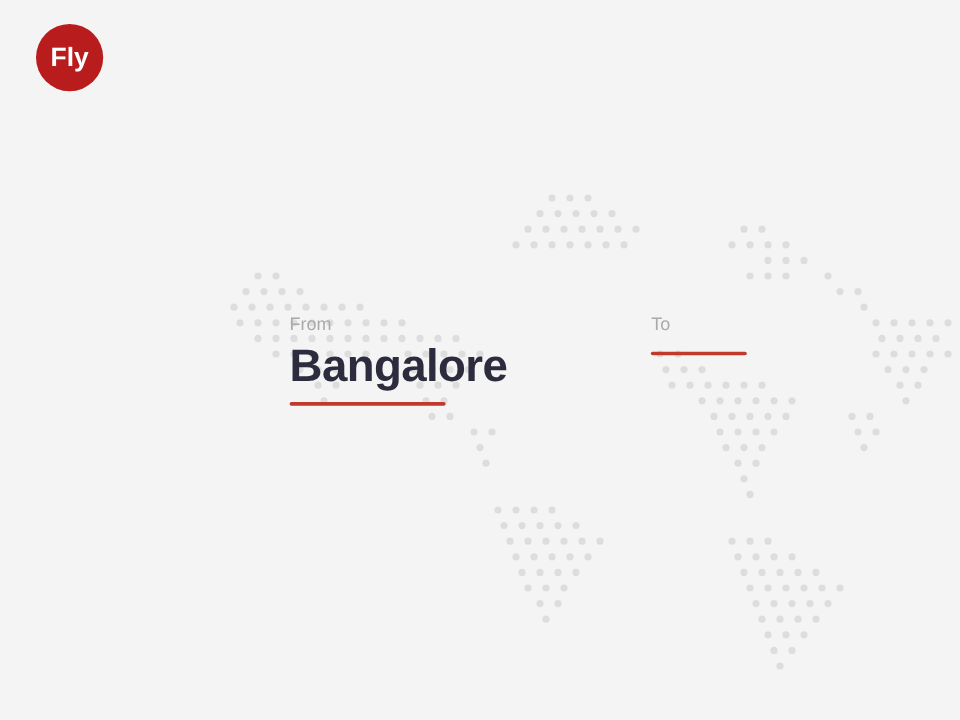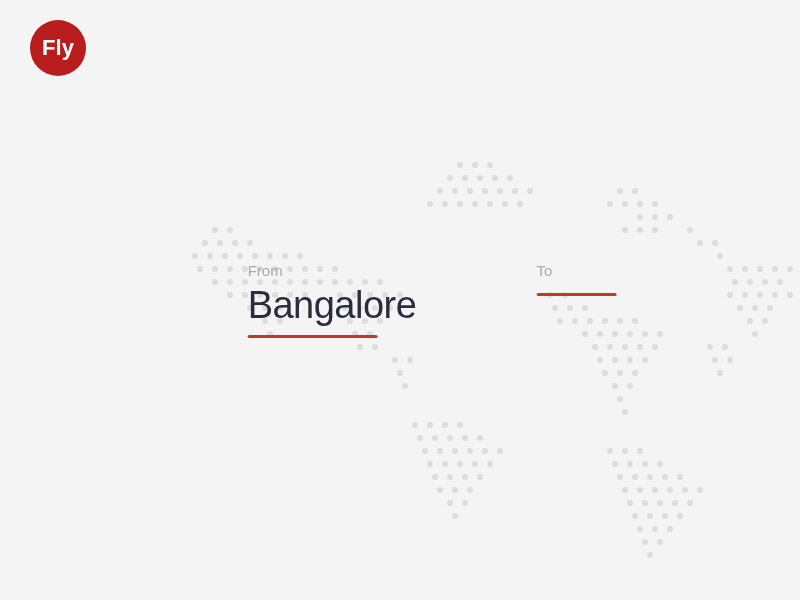--- a/index.html
+++ b/index.html
@@ -96,21 +96,21 @@
     .field-label {
       color: #aaa;
       font-size: 15px;
       margin-bottom: 6px;
       font-weight: 400;
     }
 
     .field-value {
       color: #2c2c3e;
       font-size: 38px;
-      font-weight: 400;
+      font-weight: 700;
       letter-spacing: -0.5px;
       line-height: 1.1;
     }
 
     .field-underline {
       height: 3px;
       background-color: #c0392b;
       margin-top: 8px;
       border-radius: 2px;
     }

